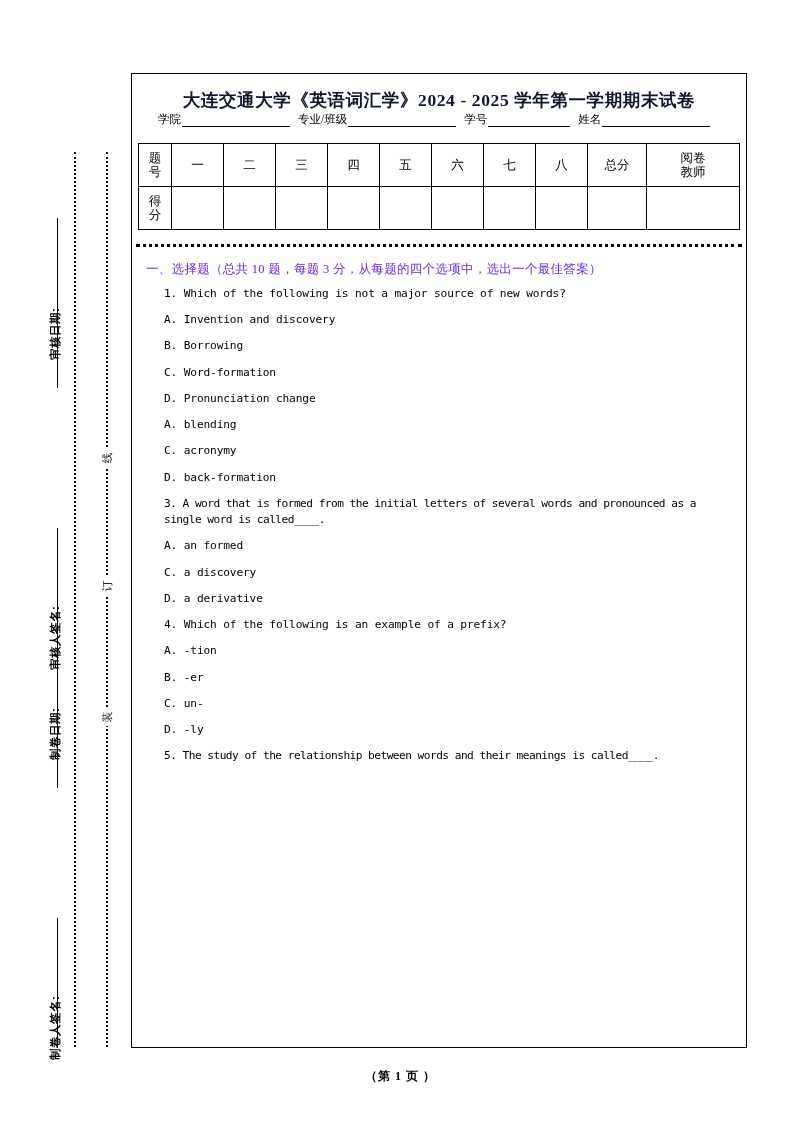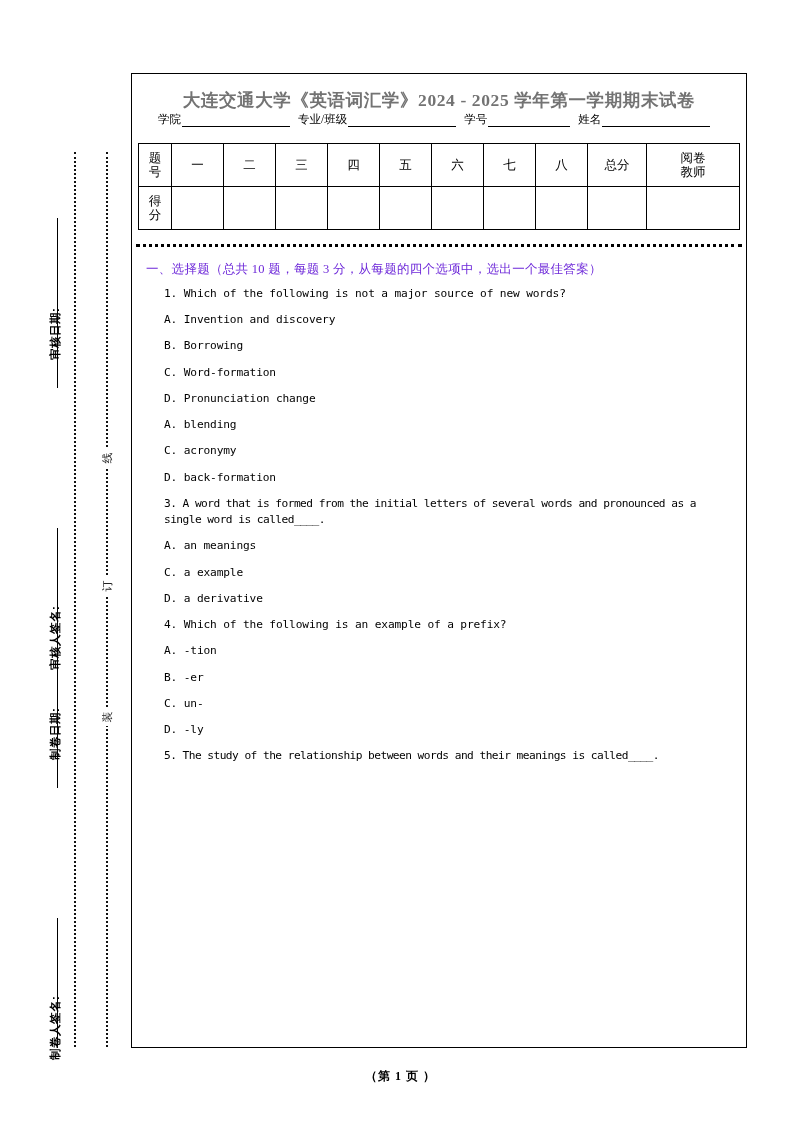--- a/index.html
+++ b/index.html
@@ -91,21 +91,21 @@
     background: #fff;
   }
 
   
   #exam-title {
     margin: 14px 6px 0 6px;
     text-align: center;
     font-family: "Liberation Serif", "DejaVu Serif", serif;
     font-size: 17.5px;
     font-weight: bold;
-    color: #737373;
+    color: #0f172a;
     letter-spacing: 0.6px;
     white-space: nowrap;
   }
 
   
   #student-info {
     display: flex;
     align-items: flex-end;
     margin: 0 14px 0 26px;
     font-family: "Liberation Serif", "DejaVu Serif", serif;
@@ -312,22 +312,22 @@
     <div class="q-line q-opt">A. Invention and discovery</div>
     <div class="q-line q-opt">B. Borrowing</div>
     <div class="q-line q-opt">C. Word-formation</div>
     <div class="q-line q-opt">D. Pronunciation change</div>
 
     <div class="q-line q-opt">A. blending</div>
     <div class="q-line q-opt">C. acronymy</div>
     <div class="q-line q-opt">D. back-formation</div>
 
     <div class="q-line q-stem tight">3. A word that is formed from the initial letters of several words and pronounced as a single word is called____.</div>
-    <div class="q-line q-opt">A. an meanings</div>
-    <div class="q-line q-opt">C. a example</div>
+    <div class="q-line q-opt">A. an formed</div>
+    <div class="q-line q-opt">C. a discovery</div>
     <div class="q-line q-opt">D. a derivative</div>
 
     <div class="q-line q-stem">4. Which of the following is an example of a prefix?</div>
     <div class="q-line q-opt">A. -tion</div>
     <div class="q-line q-opt">B. -er</div>
     <div class="q-line q-opt">C. un-</div>
     <div class="q-line q-opt">D. -ly</div>
 
     <div class="q-line q-stem tight">5. The study of the relationship between words and their meanings is called____.</div>
 

